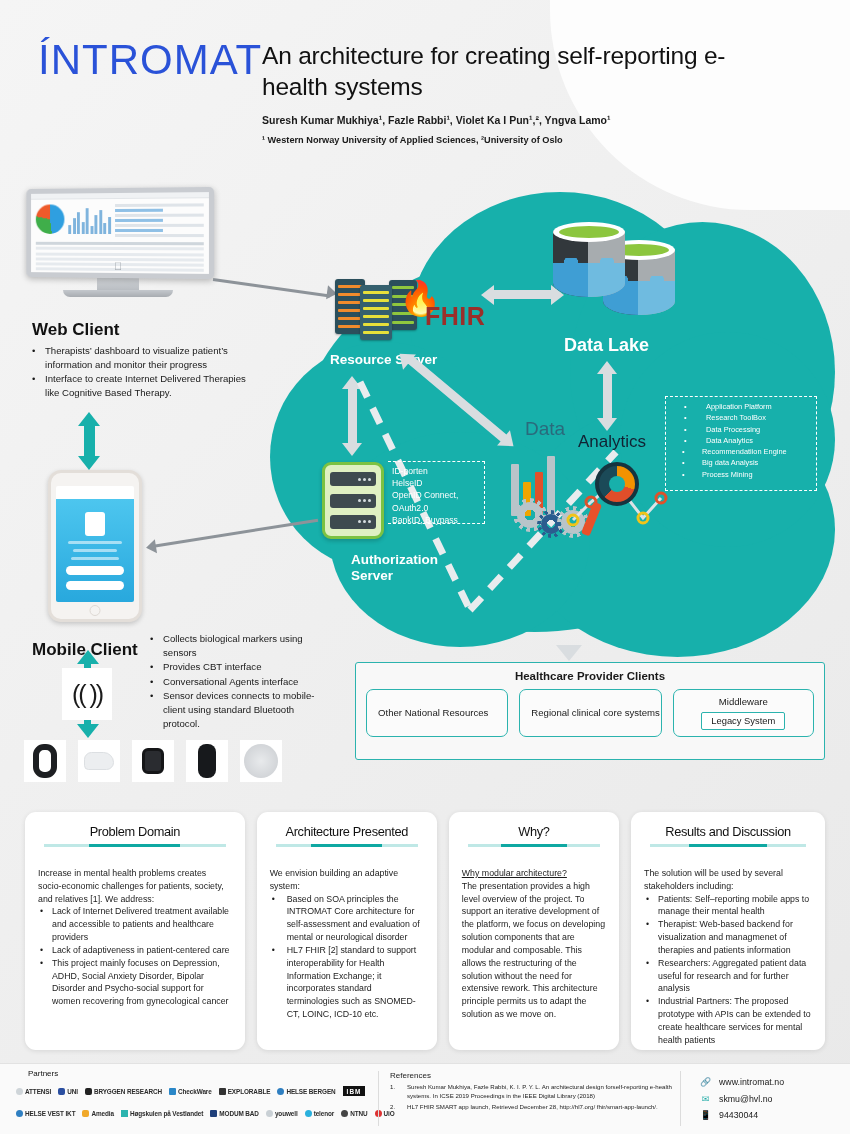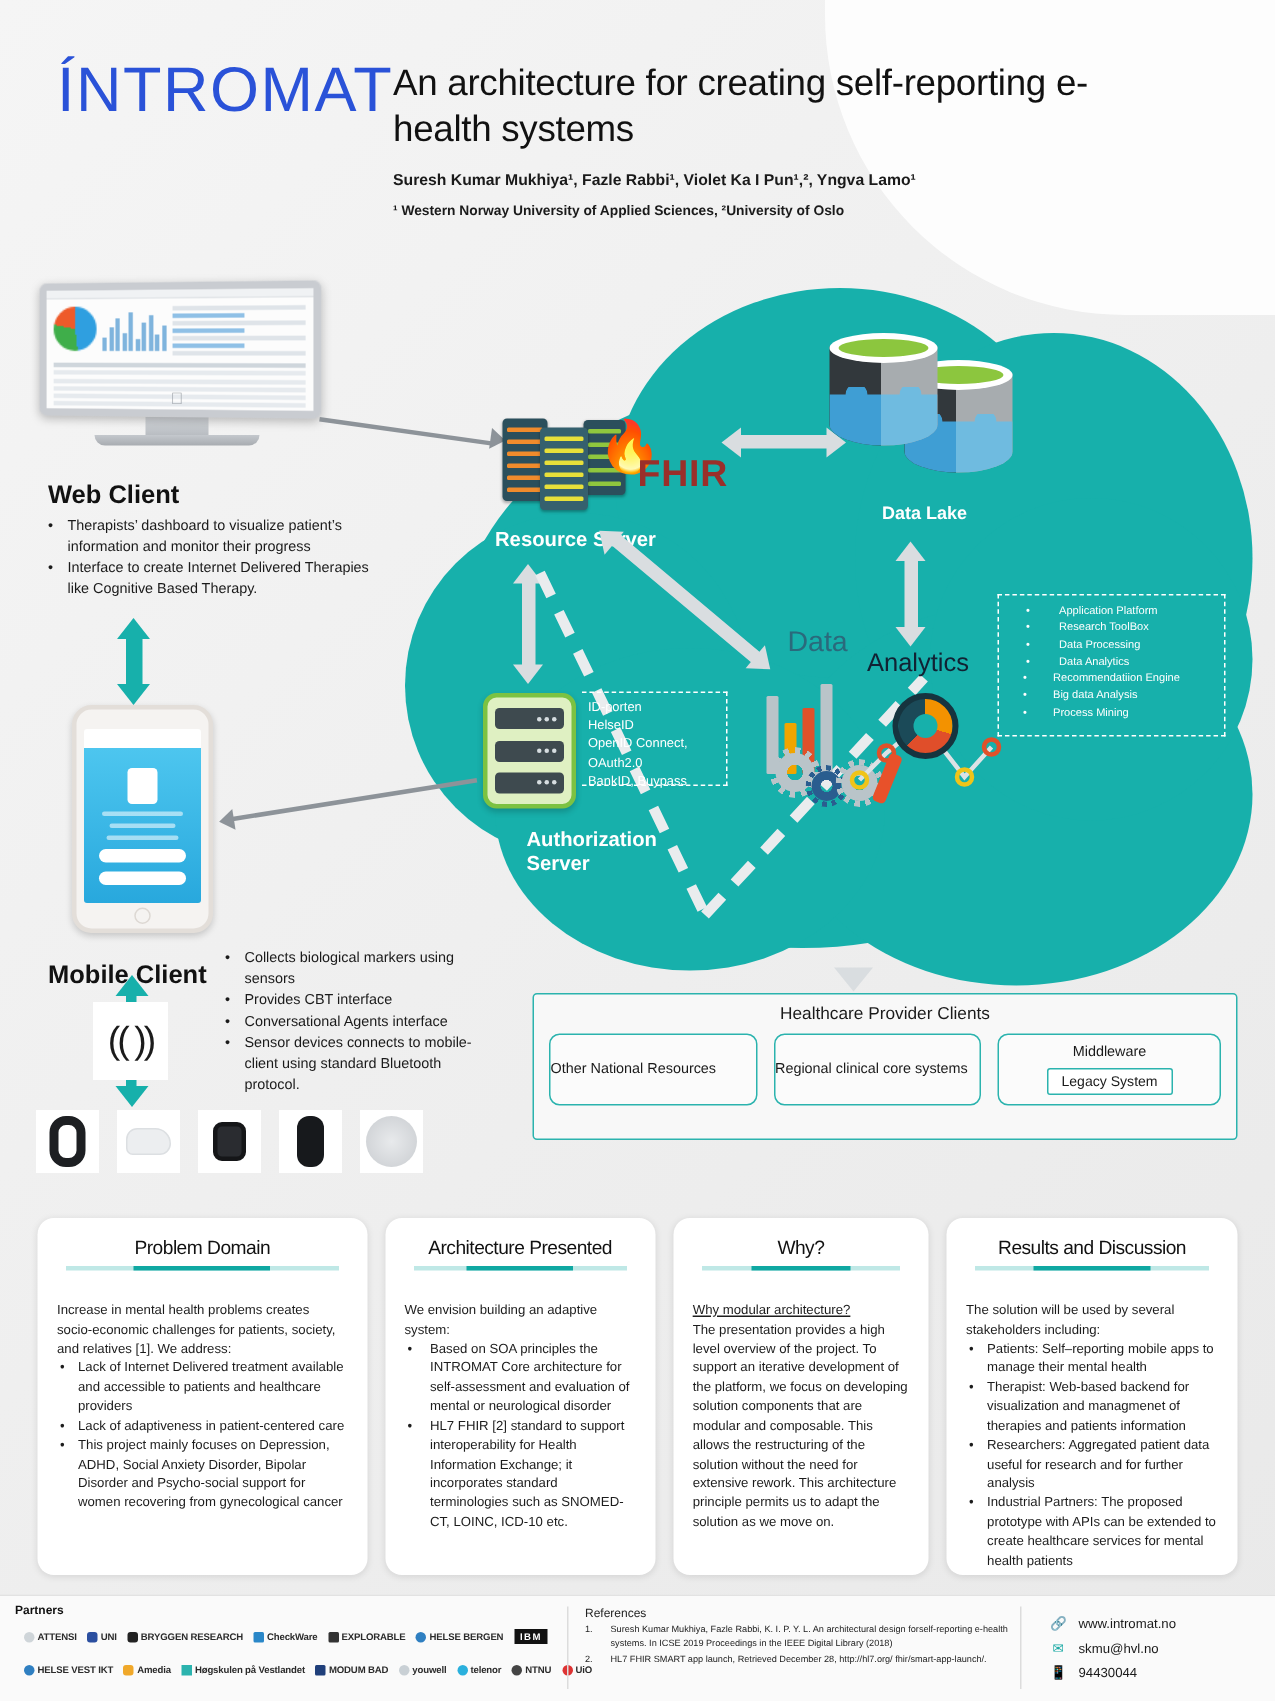--- a/index.html
+++ b/index.html
@@ -231,21 +231,21 @@
   
   .auth-panel {
     position: absolute; left: 388px; top: 461px; width: 97px; height: 63px;
     border: 1px dashed #ffffff; border-left: none;
     color: #ffffff; font-size: 8.6px; line-height: 1.42; padding: 3px 4px;
   }
 
   
   .cloud-label { position: absolute; color: #fff; font-weight: bold; }
   .lbl-resource  { left: 330px; top: 352px; font-size: 13.5px; }
-  .lbl-lake      { left: 588px; top: 335px; font-size: 12px; }
+  .lbl-lake      { left: 564px; top: 335px; font-size: 18px; }
   .lbl-auth      { left: 351px; top: 552px; font-size: 13.5px; line-height: 1.2; }
 
   
   .arrow { position: absolute; background: #d9dde0; }
   .ar-h { height: 9px; border-radius: 1px; }
   .ar-v { width: 9px; border-radius: 1px; }
   .ahead { position: absolute; width: 0; height: 0; }
   .ah-l { border-top: 10px solid transparent; border-bottom: 10px solid transparent; border-right: 13px solid #d9dde0; }
   .ah-r { border-top: 10px solid transparent; border-bottom: 10px solid transparent; border-left: 13px solid #d9dde0; }
   .ah-u { border-left: 10px solid transparent; border-right: 10px solid transparent; border-bottom: 13px solid #d9dde0; }
@@ -282,25 +282,25 @@
   .wear-vr    { width: 30px; height: 18px; background: #eceef0; border-radius: 10px 14px 10px 6px; border: 1px solid #dcdfe2; }
   .wear-watch { width: 22px; height: 26px; background: #2a2c30; border-radius: 6px; border: 3px solid #151618; }
   .wear-fit   { width: 18px; height: 34px; background: #17191c; border-radius: 8px; }
   .wear-speaker { width: 34px; height: 34px; border-radius: 50%; background: radial-gradient(#e8eaec,#c9ccd0); }
 
   
   .hpc {
     position: absolute; left: 355px; top: 662px; width: 470px; height: 98px;
     background: rgba(250,250,250,.82); border: 1.4px solid #2bb3ae; border-radius: 3px;
   }
-  .hpc-title { text-align: center; font-size: 11.5px; color: #1a1a1a; padding-top: 7px; }
+  .hpc-title { text-align: center; font-size: 11.5px; color: #1a1a1a; padding-top: 7px; font-weight: bold; }
   .hpc-row { display: flex; gap: 11px; padding: 7px 10px 0; }
   .hpc-box {
     flex: 1; height: 48px; border: 1.2px solid #2bb3ae; border-radius: 7px;
-    display: flex; align-items: center; padding-left: 0;
+    display: flex; align-items: center; padding-left: 11px;
     font-size: 9.6px; color: #1a1a1a; line-height: 1.3; background: #fbfbfb;
   }
   .hpc-mw { flex-direction: column; align-items: center; justify-content: center; padding: 0 5px; gap: 3px; }
   .hpc-mw .mw-title { font-size: 9.6px; }
   .hpc-legacy {
     border: 1.2px solid #2bb3ae; border-radius: 2px; background: #fff;
     font-size: 9.4px; padding: 2px 9px;
   }
 
   
@@ -324,21 +324,21 @@
   .card .body li { position: relative; padding-left: 14px; }
   .card .body li::before { content:'•'; position: absolute; left: 2px; }
   .card .body .indent li { padding-left: 17px; }
   .u-head { text-decoration: underline; }
 
   
   .footer {
     position: absolute; left: 0; top: 1063px; width: 850px; height: 71px;
     background: #fafafa; border-top: 1px solid #e2e2e2;
   }
-  .partners-lbl { position: absolute; left: 10px; top: 1069px; font-size: 8px; font-weight: bold; color: #111; }
+  .partners-lbl { position: absolute; left: 28px; top: 1069px; font-size: 8px; font-weight: normal; color: #111; }
   .logo-rows { position: absolute; left: 16px; top: 1080px; width: 360px; }
   .logo-row { display: flex; align-items: center; gap: 7px; height: 22px; }
   .logo {
     font-size: 6.4px; font-weight: bold; color: #2b2b2b; white-space: nowrap;
     display: flex; align-items: center; gap: 2px; letter-spacing: -.1px;
   }
   .logo .dot { width: 7px; height: 7px; border-radius: 50%; display: inline-block; }
   .logo.inv { background: #111; color: #fff; padding: 1.5px 4px; letter-spacing: 1px; }
   .divider-v { position: absolute; left: 378px; top: 1071px; width: 1px; height: 55px; background: #dcdcdc; }
   .divider-v2 { position: absolute; left: 680px; top: 1071px; width: 1px; height: 55px; background: #dcdcdc; }

